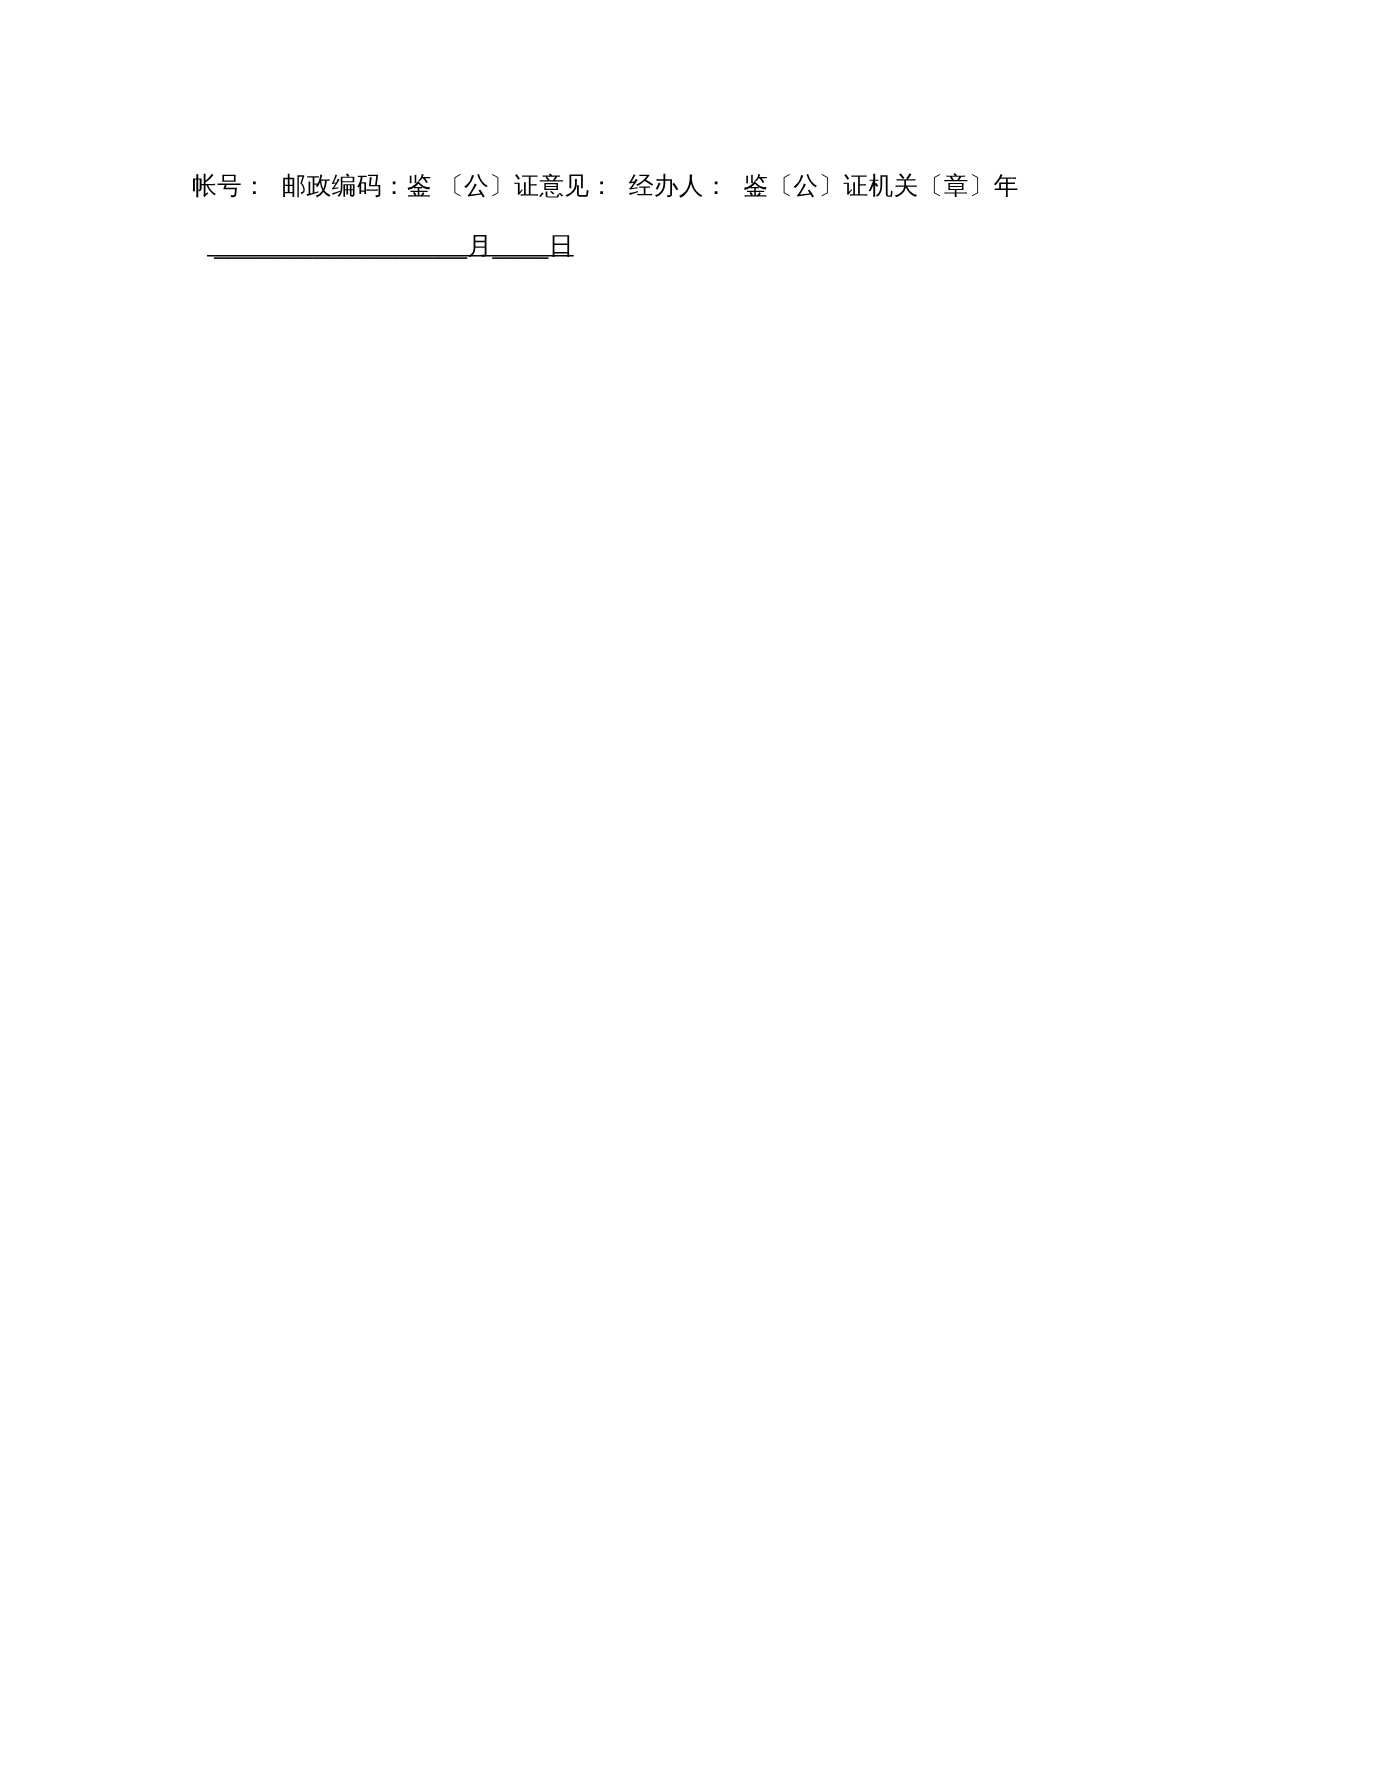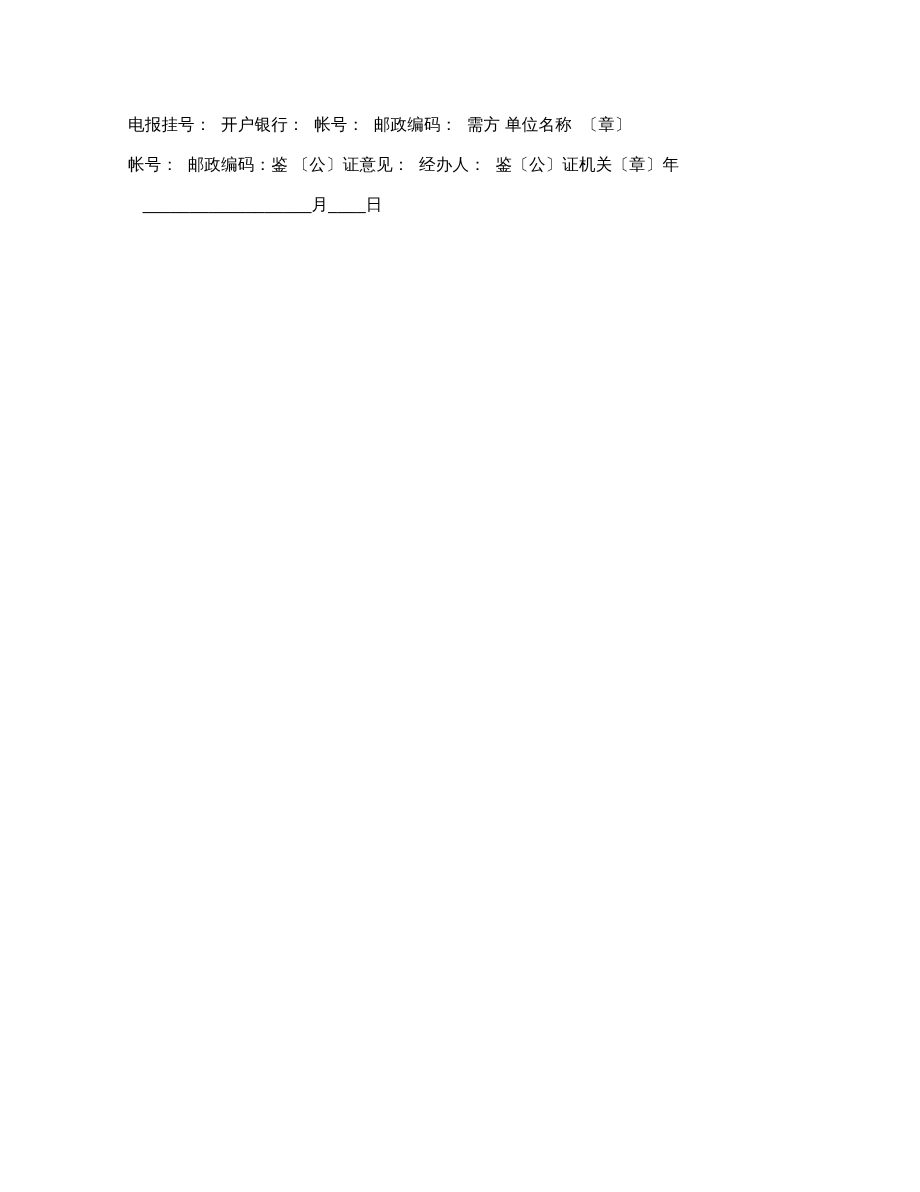--- a/index.html
+++ b/index.html
@@ -29,24 +29,24 @@
   .doc-line {
     font-size: 16.5px;
     line-height: 40px;
     letter-spacing: 0.2px;
     white-space: pre-wrap;
     word-break: break-all;
     color: #000000;
   }
   .doc-line.last-line {
     padding-left: 10px;
+    text-decoration: underline;
   }
 </style>
 </head>
 <body>
 
 <div class="page">
   <div class="doc-body">
-    <div class="doc-line">电报挂号：  开户银行：  帐号：  邮政编码：  需方 单位名称  〔章〕</div>
     <div class="doc-line">帐号：  邮政编码：鉴 〔公〕证意见：  经办人：  鉴〔公〕证机关〔章〕年</div>
     <div class="doc-line last-line"> __________________月____日</div>
   </div>
 </div>
 
 </body></html>

